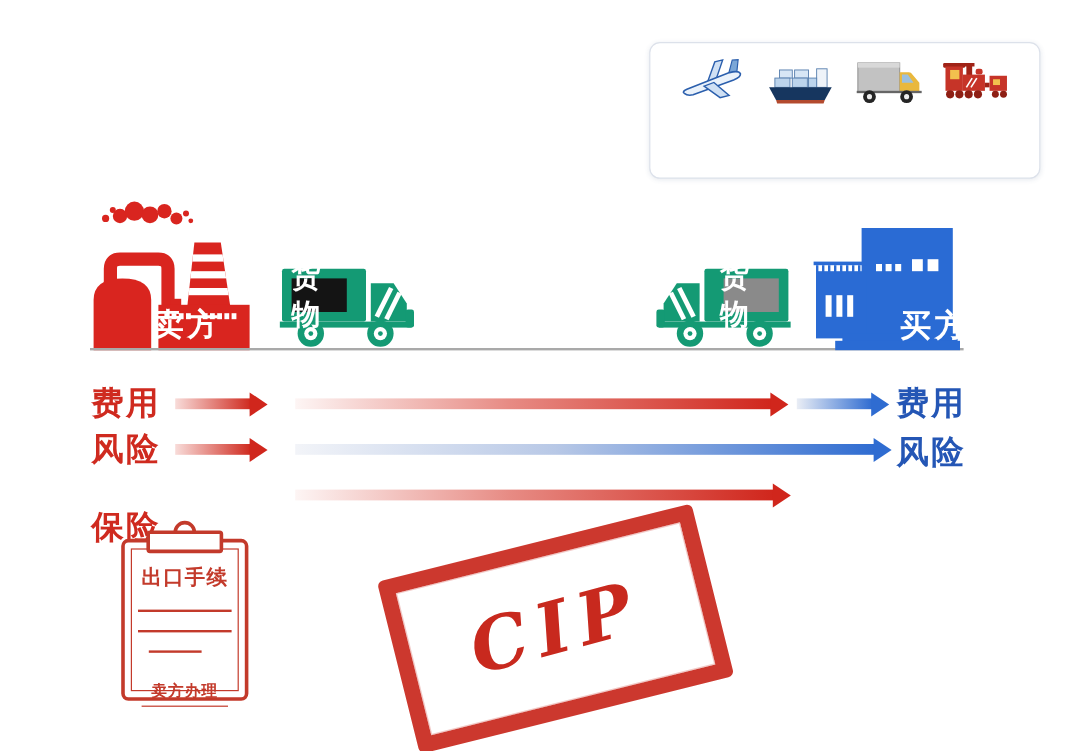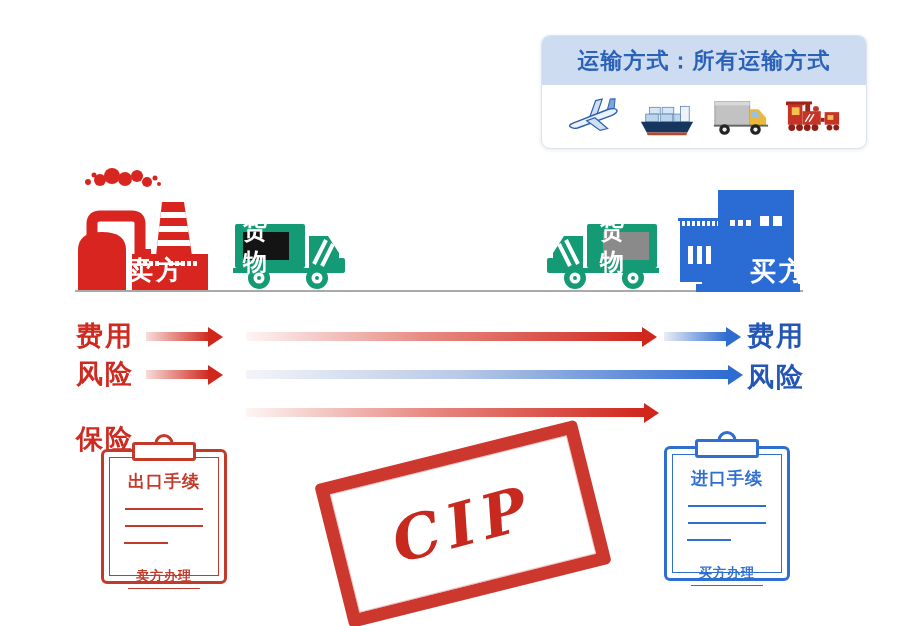--- a/index.html
+++ b/index.html
@@ -38,21 +38,21 @@
     width:0;height:0;border-top:10px solid transparent;border-bottom:10px solid transparent;
     border-left:15px solid currentColor;}
   .arrow.red{color:#d0261c;}
   .arrow.blue{color:#2f6cd1;}
   .arrow.red .shaft{background:linear-gradient(90deg,rgba(216,60,45,0.05),rgba(211,43,30,0.55) 45%,#d0261c);}
   .arrow.red.short .shaft{background:linear-gradient(90deg,rgba(216,60,45,0.18),#cf2a1f);}
   .arrow.blue .shaft{background:linear-gradient(90deg,rgba(150,165,200,0.12),rgba(125,155,210,0.55) 45%,#2f6cd1);}
   .arrow.blue.short .shaft{background:linear-gradient(90deg,rgba(170,185,215,0.25),#2f6cd1);}
 
   
-  .clipboard{position:absolute;width:126px;height:150px;}
+  .clipboard{position:absolute;width:106px;height:150px;}
   .clip-ring{position:absolute;left:50%;top:0;transform:translateX(-50%);
     width:13px;height:13px;border:3px solid var(--c);border-radius:50%;background:#fff;z-index:1;}
   .clip-bar{position:absolute;left:50%;top:8px;transform:translateX(-50%);
     width:58px;height:13px;border:3px solid var(--c);border-radius:3px;background:#fff;z-index:3;}
   .board{position:absolute;left:0;right:0;top:15px;bottom:0;background:#fff;
     border:3px solid var(--c);border-radius:6px;z-index:2;}
   .board-inner{position:absolute;left:5px;right:5px;top:5px;bottom:5px;border:1.5px solid var(--c);
     display:flex;flex-direction:column;align-items:center;}
   .cb-title{margin-top:12px;font-size:17px;font-weight:bold;color:var(--c);letter-spacing:1px;}
   .cb-line{width:78px;border-top:2px solid var(--c);margin-top:15px;}
@@ -74,21 +74,20 @@
   .brand{position:absolute;left:663px;top:580px;width:220px;
     font-family:"DejaVu Sans","Liberation Sans",sans-serif;font-style:italic;
     font-size:31px;color:#2f2f2f;letter-spacing:0px;}
 </style>
 </head>
 <body>
 
 <div class="canvas">
 
   <div class="transport-box">
-    <div class="transport-header">运输方式：所有运输方式</div>
     <div class="transport-icons">
       <span>
         <svg class="ticon" viewBox="0 0 60 44">
           <g transform="rotate(-14 30 24)">
             <path d="M26,22 L36,7 L43,7 L34,21 Z" fill="#cfe0f4" stroke="#2b5fad" stroke-width="1.2"></path>
             <path d="M45,20 L51,9 L56,10 L52,21 Z" fill="#7ba7d7" stroke="#2b5fad" stroke-width="1"></path>
             <path d="M4,27 Q2,25 7,24 L46,19 Q54,19 55,22 Q55,25 48,26 L11,30 Q6,30 4,27 Z" fill="#eaf2fb" stroke="#2b5fad" stroke-width="1.4"></path>
             <path d="M22,25 L33,38 L41,38 L31,24 Z" fill="#cfe0f4" stroke="#2b5fad" stroke-width="1.2"></path>
           </g>
         </svg>
@@ -298,33 +297,19 @@
         <div class="cb-title">出口手续</div>
         <div class="cb-line"></div>
         <div class="cb-line"></div>
         <div class="cb-line short"></div>
         <div class="cb-handler">卖方办理</div>
         <div class="cb-underline"></div>
       </div>
     </div>
   </div>
 
-  <div class="clipboard import">
-    <div class="clip-ring"></div>
-    <div class="clip-bar"></div>
-    <div class="board">
-      <div class="board-inner">
-        <div class="cb-title">进口手续</div>
-        <div class="cb-line"></div>
-        <div class="cb-line"></div>
-        <div class="cb-line short"></div>
-        <div class="cb-handler">买方办理</div>
-        <div class="cb-underline"></div>
-      </div>
-    </div>
-  </div>
 
   <div class="stamp">
     <div class="stamp-text">CIP</div>
   </div>
 
 
 </div>
 
 </body></html>

